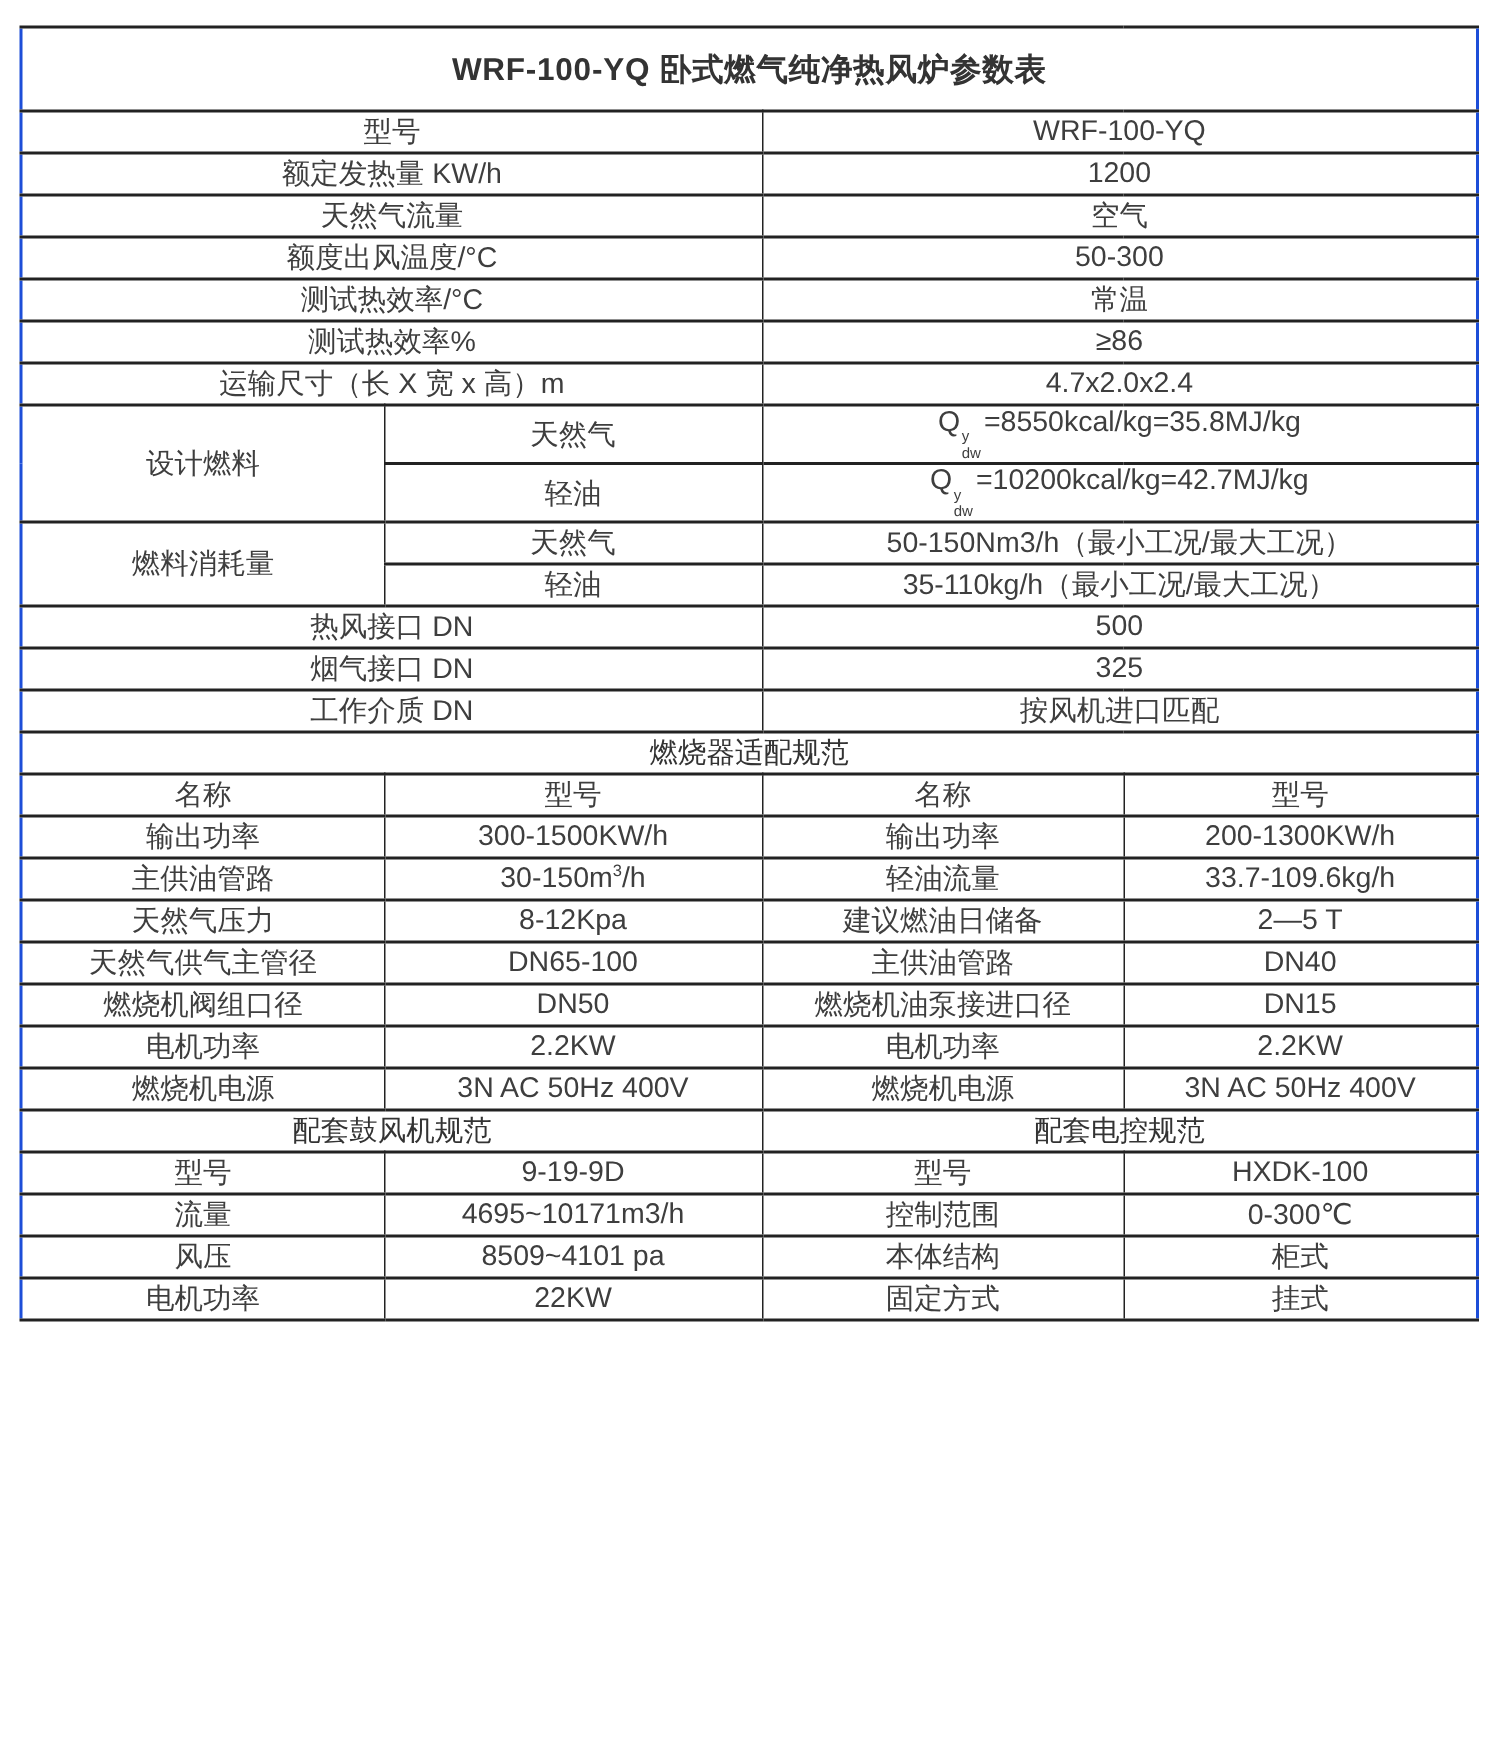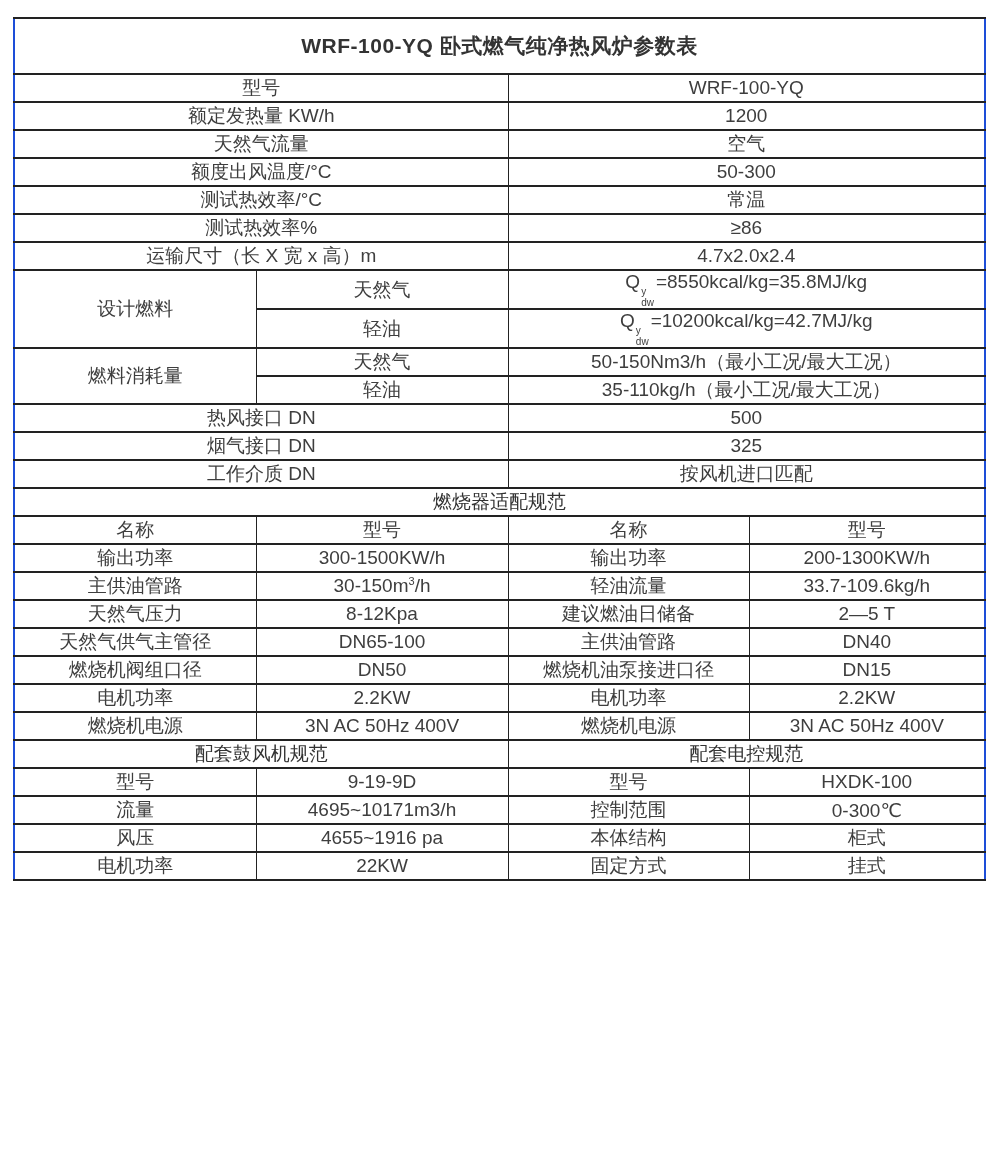--- a/index.html
+++ b/index.html
@@ -195,21 +195,21 @@
       <td>HXDK-100</td>
     </tr>
     <tr class="r">
       <td>流量</td>
       <td>4695~10171m3/h</td>
       <td>控制范围</td>
       <td>0-300℃</td>
     </tr>
     <tr class="r">
       <td>风压</td>
-      <td>4655~1916 pa</td>
+      <td>8509~4101 pa</td>
       <td>本体结构</td>
       <td>柜式</td>
     </tr>
     <tr class="r">
       <td>电机功率</td>
       <td>22KW</td>
       <td>固定方式</td>
       <td>挂式</td>
     </tr>
   </tbody>

